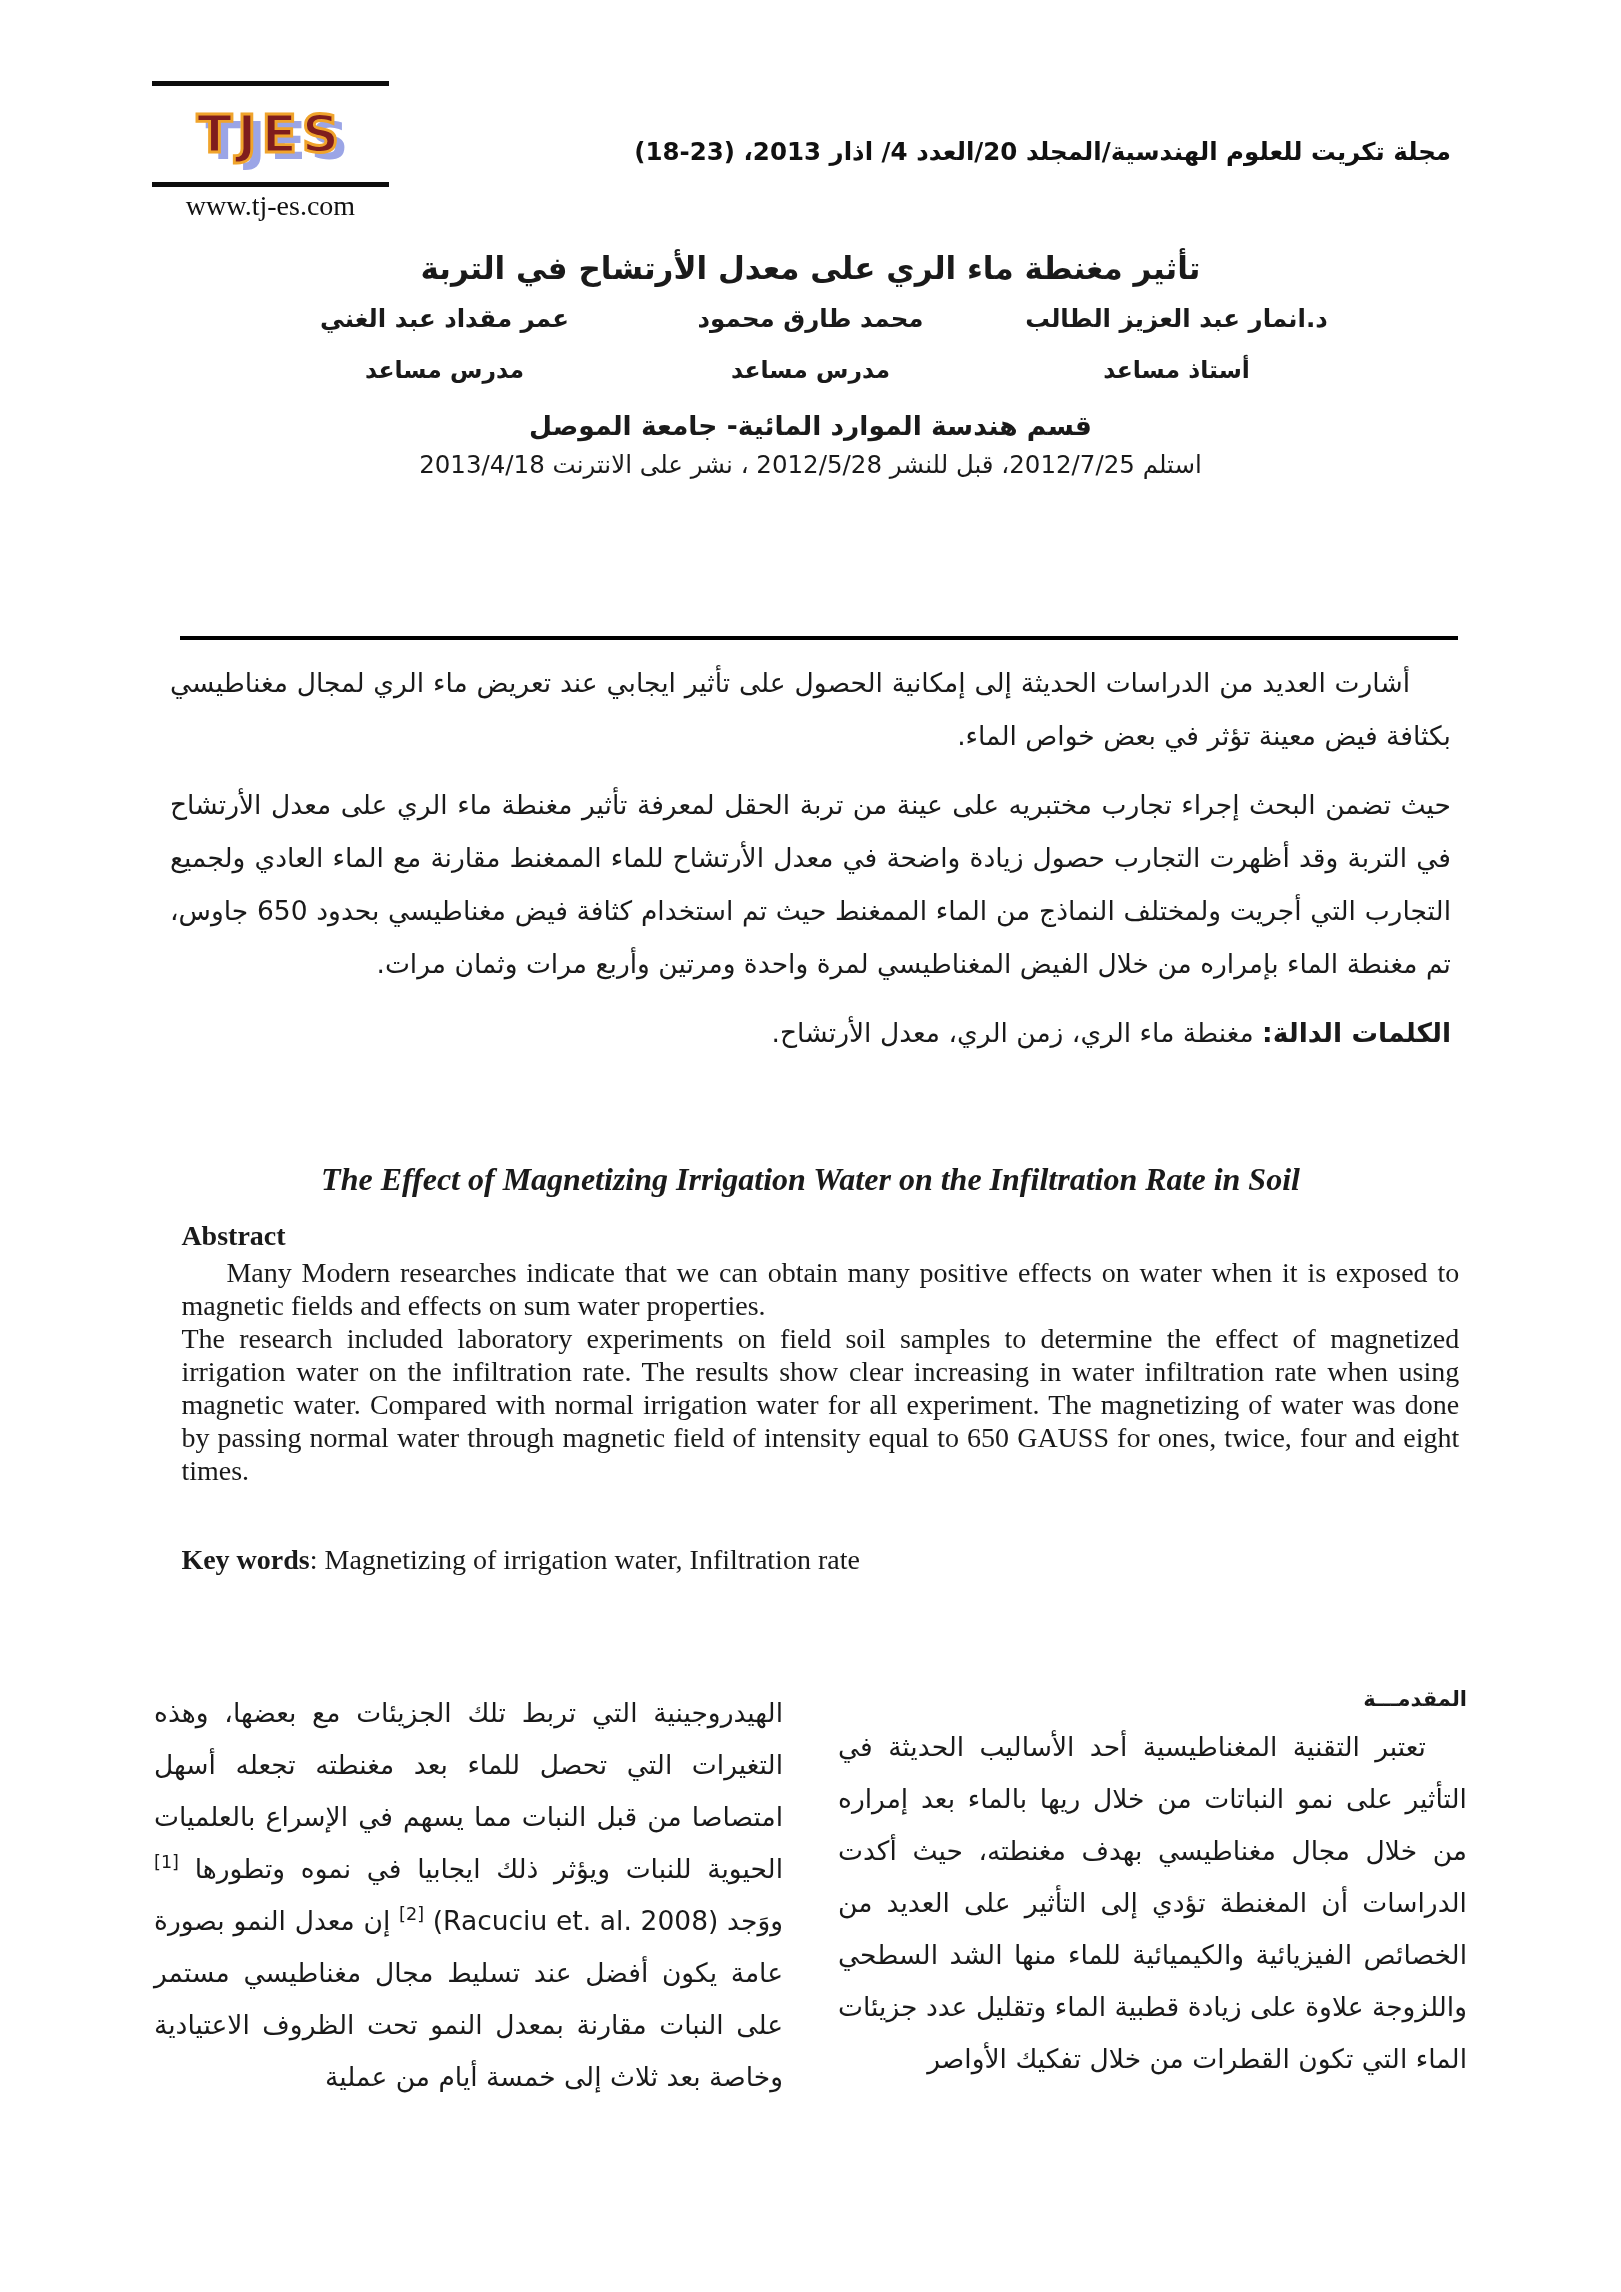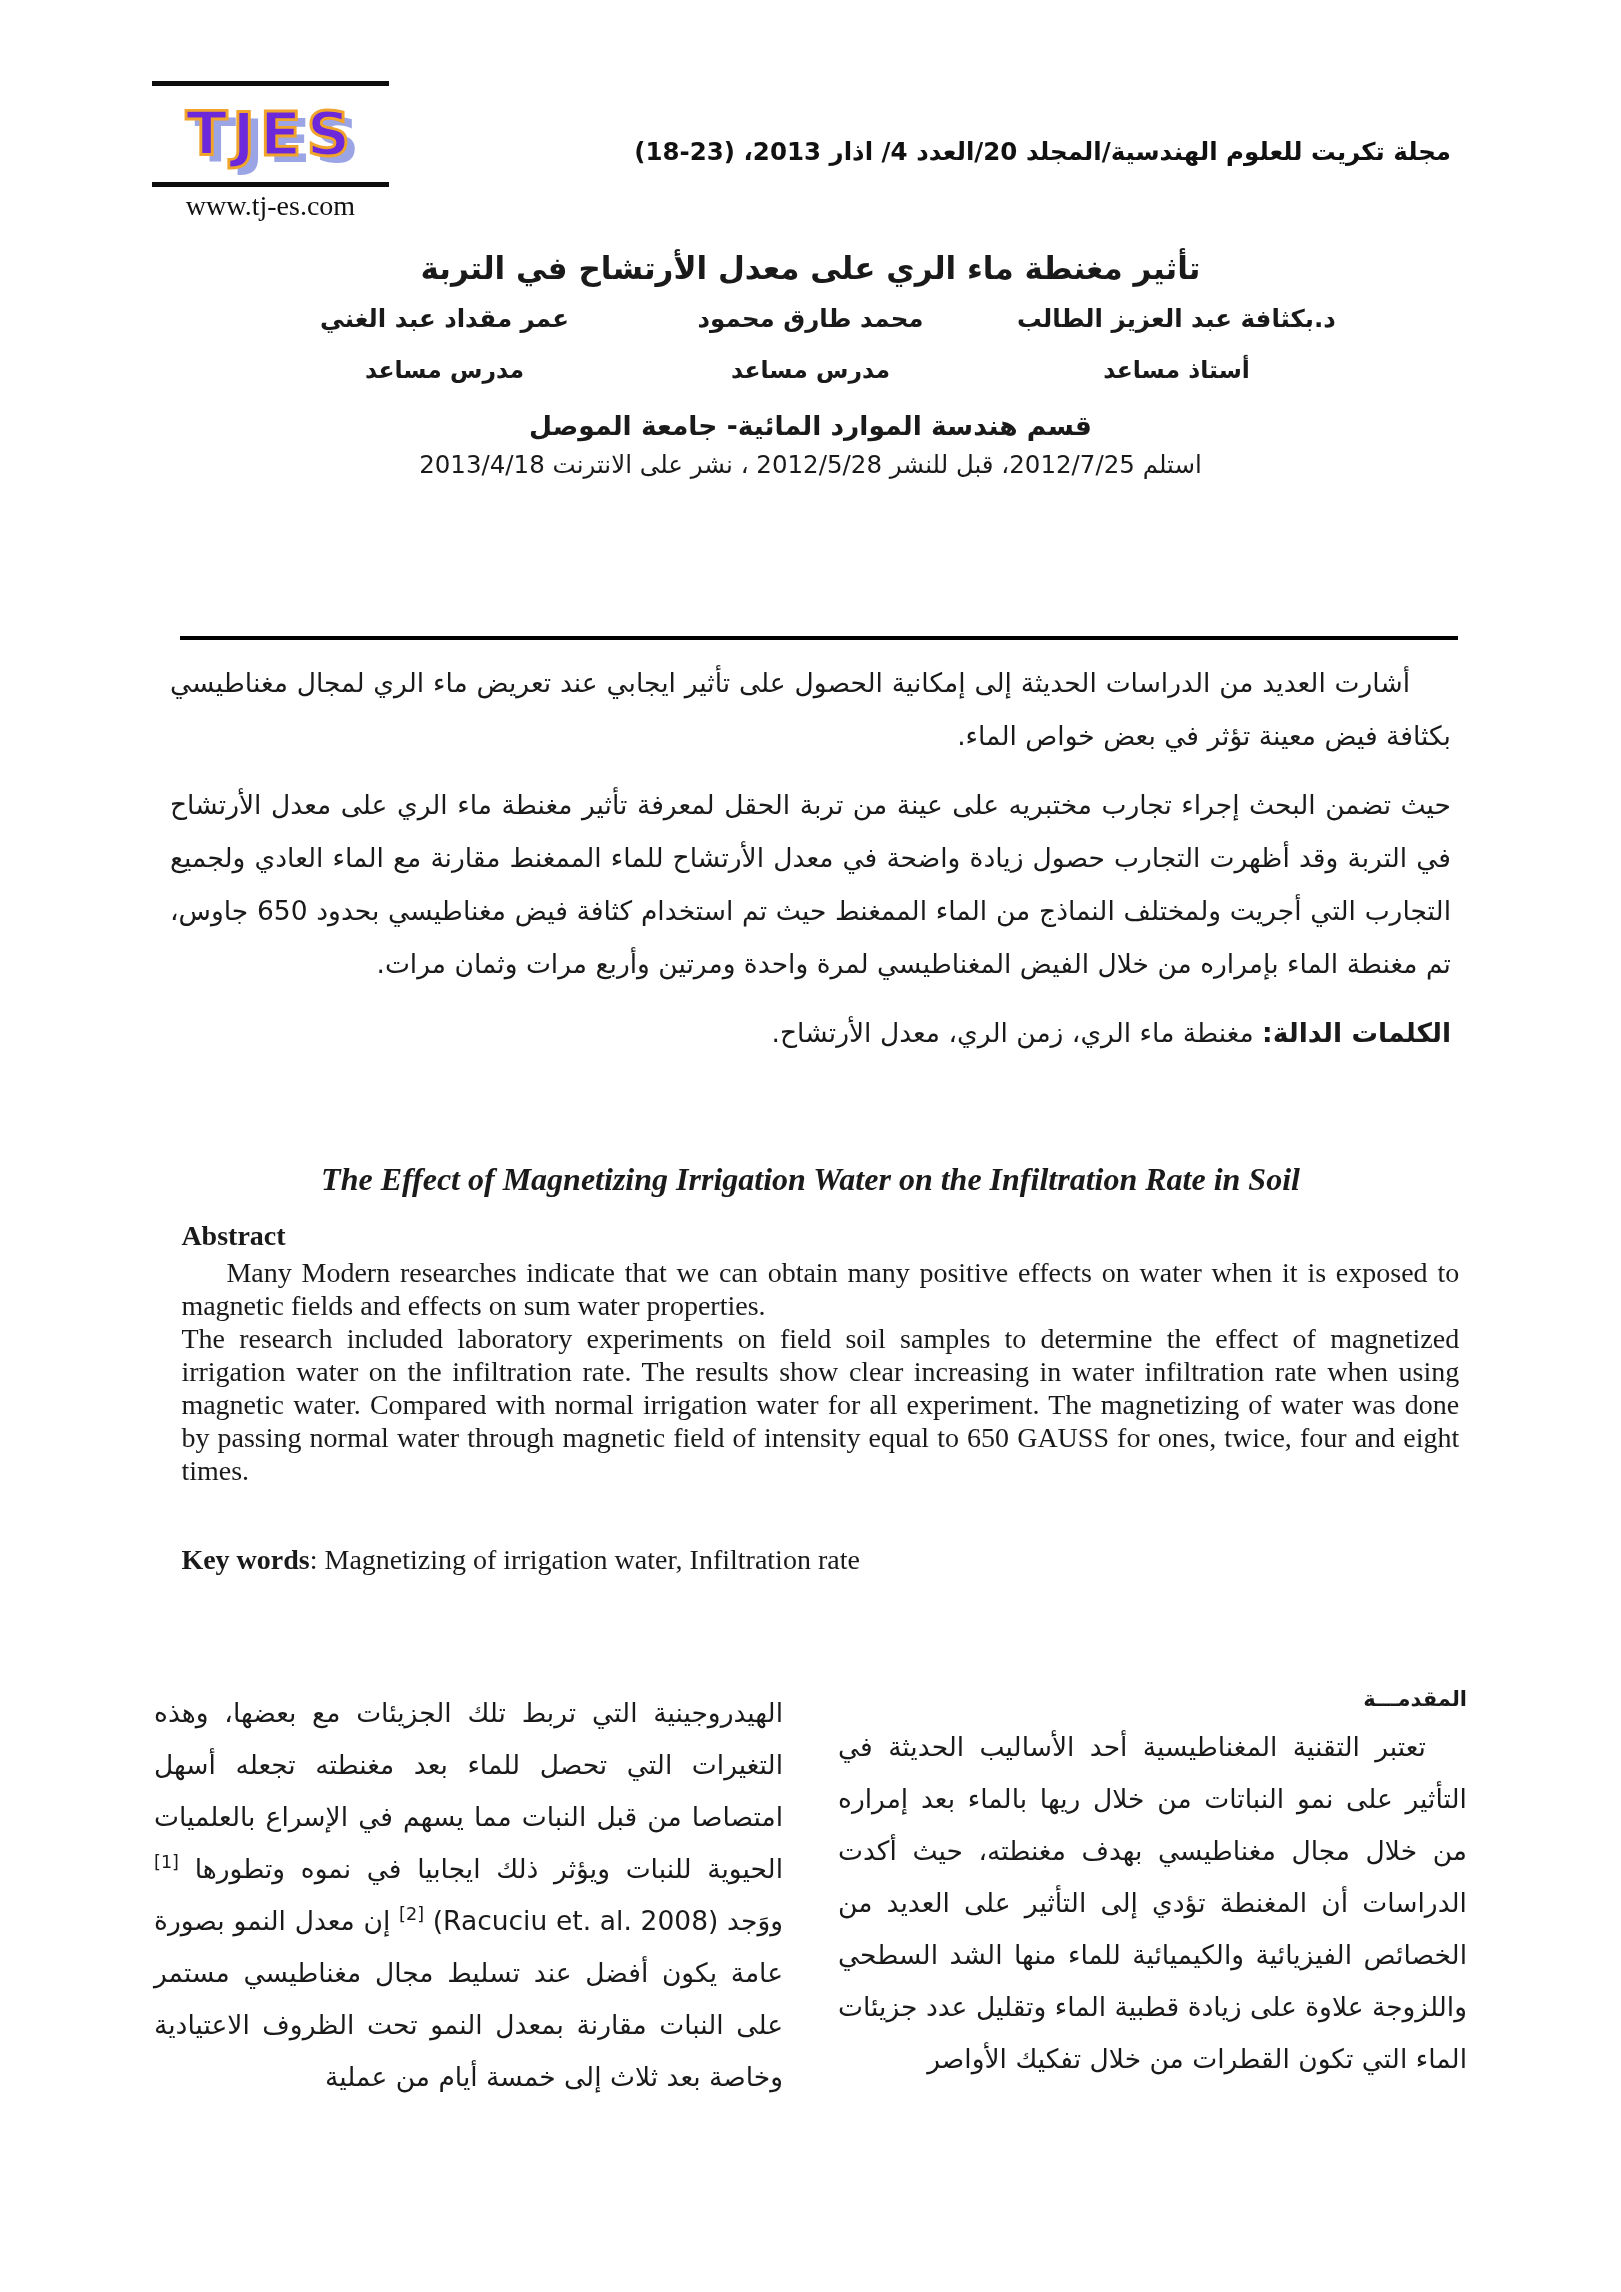--- a/index.html
+++ b/index.html
@@ -15,24 +15,24 @@
     overflow: hidden;
   }
 
   
   .head-area { position: relative; height: 247px; }
   .logo-block { position: absolute; left: -2px; top: 81px; width: 237px; text-align: center; }
   .logo-rule { height: 4.9px; background: #0d0d0d; }
   .logo-text {
     font-family: "DejaVu Sans", sans-serif;
     font-weight: bold;
-    font-size: 61px;
+    font-size: 52px;
     line-height: 96px;
     letter-spacing: 4.9px;
-    color: #6d28d9;
+    color: #7f1d1d;
     -webkit-text-stroke: 2.9px #f0a42c;
     text-shadow: 8.8px 6.9px 0 #9ba5e6;
   }
   .website {
     font-family: "Liberation Serif", serif;
     font-size: 28px;
     line-height: 33px;
     color: #111;
     margin-top: 2px;
   }
@@ -158,21 +158,21 @@
       <div class="logo-text">TJES</div>
       <div class="logo-rule"></div>
       <div class="website">www.tj-es.com</div>
     </div>
     <div class="journal-ref">مجلة تكريت للعلوم الهندسية/المجلد 20/العدد 4/ اذار 2013، (23-18)</div>
   </div>
 
   <h1 class="title-ar">تأثير مغنطة ماء الري على معدل الأرتشاح في التربة</h1>
 
   <div class="authors-row">
-    <div>د.بكثافة عبد العزيز الطالب</div>
+    <div>د.انمار عبد العزيز الطالب</div>
     <div>محمد طارق محمود</div>
     <div>عمر مقداد عبد الغني</div>
   </div>
   <div class="positions-row">
     <div>أستاذ مساعد</div>
     <div>مدرس مساعد</div>
     <div>مدرس مساعد</div>
   </div>
 
   <div class="affiliation">قسم هندسة الموارد المائية- جامعة الموصل</div>

